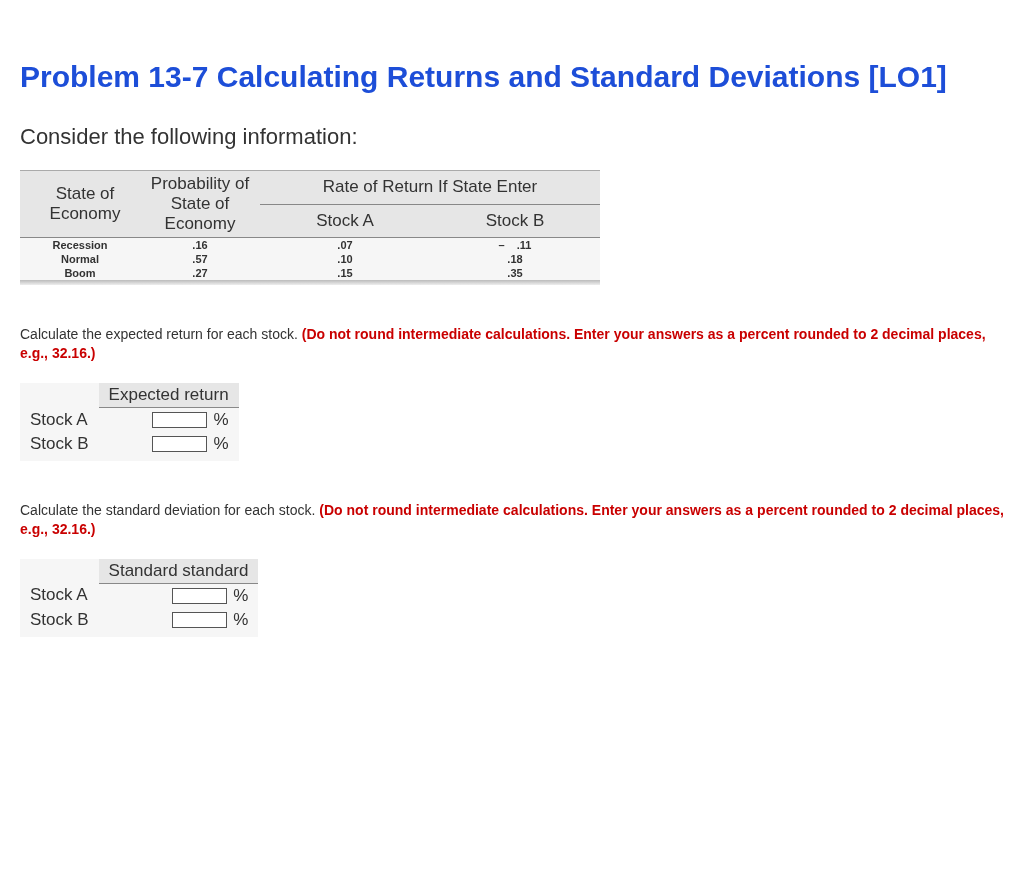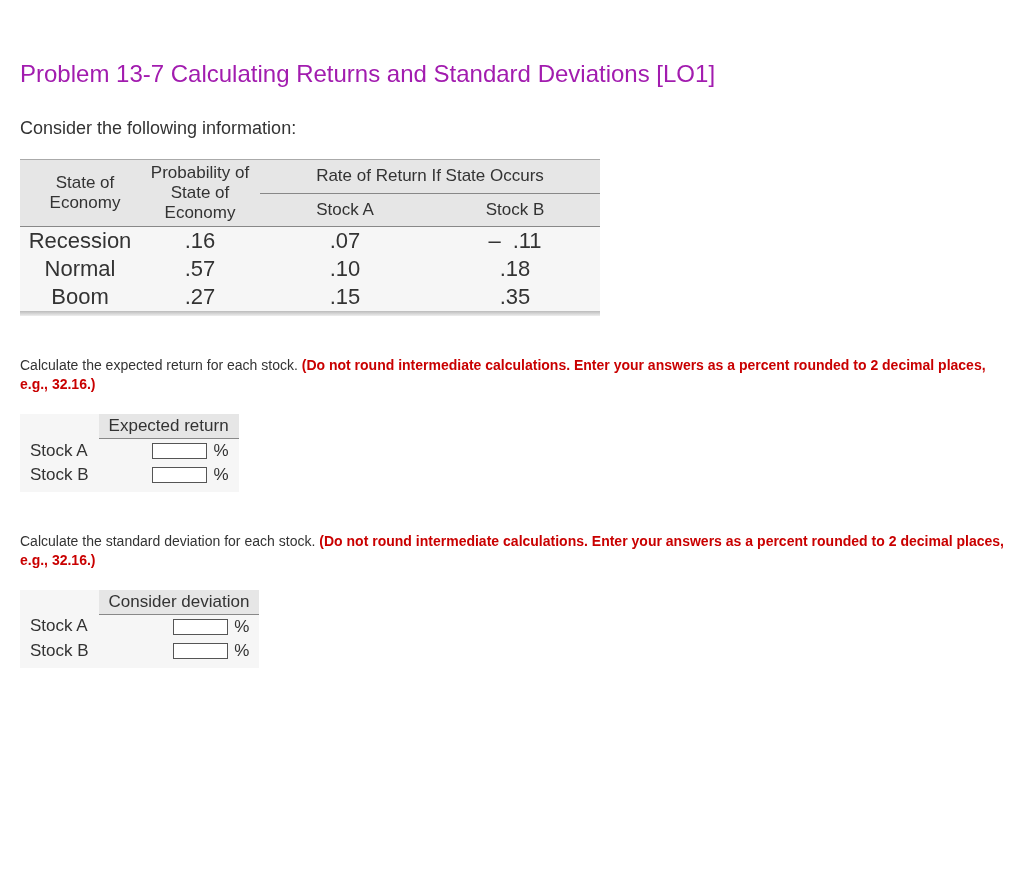--- a/index.html
+++ b/index.html
@@ -5,29 +5,29 @@
   * { margin: 0; padding: 0; box-sizing: border-box; }
   body {
     font-family: Arial, Helvetica, sans-serif;
     font-size: 17px;
     color: #333;
     padding: 20px;
     width: 1024px;
     background: #fff;
   }
   h2 {
-    font-size: 24px;
-    font-weight: normal;
-    color: #a21caf;
+    font-size: 30px;
+    font-weight: bold;
+    color: #1d4ed8;
     margin-top: 40px;
     margin-bottom: 30px;
   }
   .intro {
     margin-bottom: 20px;
-    font-size: 18px;
+    font-size: 22px;
     margin-top: 29px;
   }
   .data-table {
     border-collapse: collapse;
     margin-bottom: 40px;
   }
   .data-table th, .data-table td {
     text-align: center;
     font-weight: normal;
   }
@@ -37,21 +37,22 @@
     border-top: 1px solid #aaa;
     padding: 3px 8px;
     font-size: 17px;
   }
   .spanner {
     border-bottom: 1px solid #888;
   }
   .body-row td {
     background: #f6f6f6;
     padding: 1px 8px;
-    font-size: 22px;
+    font-size: 11px;
+    font-weight: bold;
   }
   .col-state { width: 120px; text-align:left; padding-left:18px; }
   .col-prob  { width: 120px; }
   .col-a     { width: 170px; }
   .col-b     { width: 170px; }
   .neg-wrap { display:inline-flex; gap:12px; }
   .remark {
     font-size: 14px;
     margin-bottom: 20px;
     line-height: 1.35;
@@ -108,21 +109,21 @@
 <table class="data-table">
   <tbody>
       <tr>
     <td class="hdr-cell col-state" rowspan="2" style="text-align:center;">
       <span>State of Economy</span>
     </td>
     <td class="hdr-cell col-prob" rowspan="2" style="text-align:center;">
       <span>Probability of State of Economy</span>
     </td>
     <td class="hdr-cell spanner" colspan="2">
-      <span>Rate of Return If State Occurs</span>
+      <span>Rate of Return If State Enter</span>
     </td>
   </tr>
   <tr>
     <td class="hdr-cell col-a">
       <span>Stock A</span>
     </td>
     <td class="hdr-cell col-b">
       <span>Stock B</span>
     </td>
   </tr>
@@ -186,21 +187,21 @@
   </table>
 
 <p class="remark just">
   <span>Calculate the standard deviation for each stock. </span><span class="redtext">(Do not round intermediate calculations. Enter your answers as a percent rounded to 2 decimal places, e.g., 32.16.)</span>
 </p>
 
 <table class="input-table">
   <tbody>
       <tr>
     <td style="background:#f6f6f6;"></td>
-    <td class="ihdr">Consider deviation</td>
+    <td class="ihdr">Standard standard</td>
   </tr>
   <tr>
     <td>Stock A</td>
     <td class="cell-input">
       <input type="text" style="">
       <span class="pct">%</span>
     </td>
   </tr>
   <tr>
     <td>Stock B</td>

